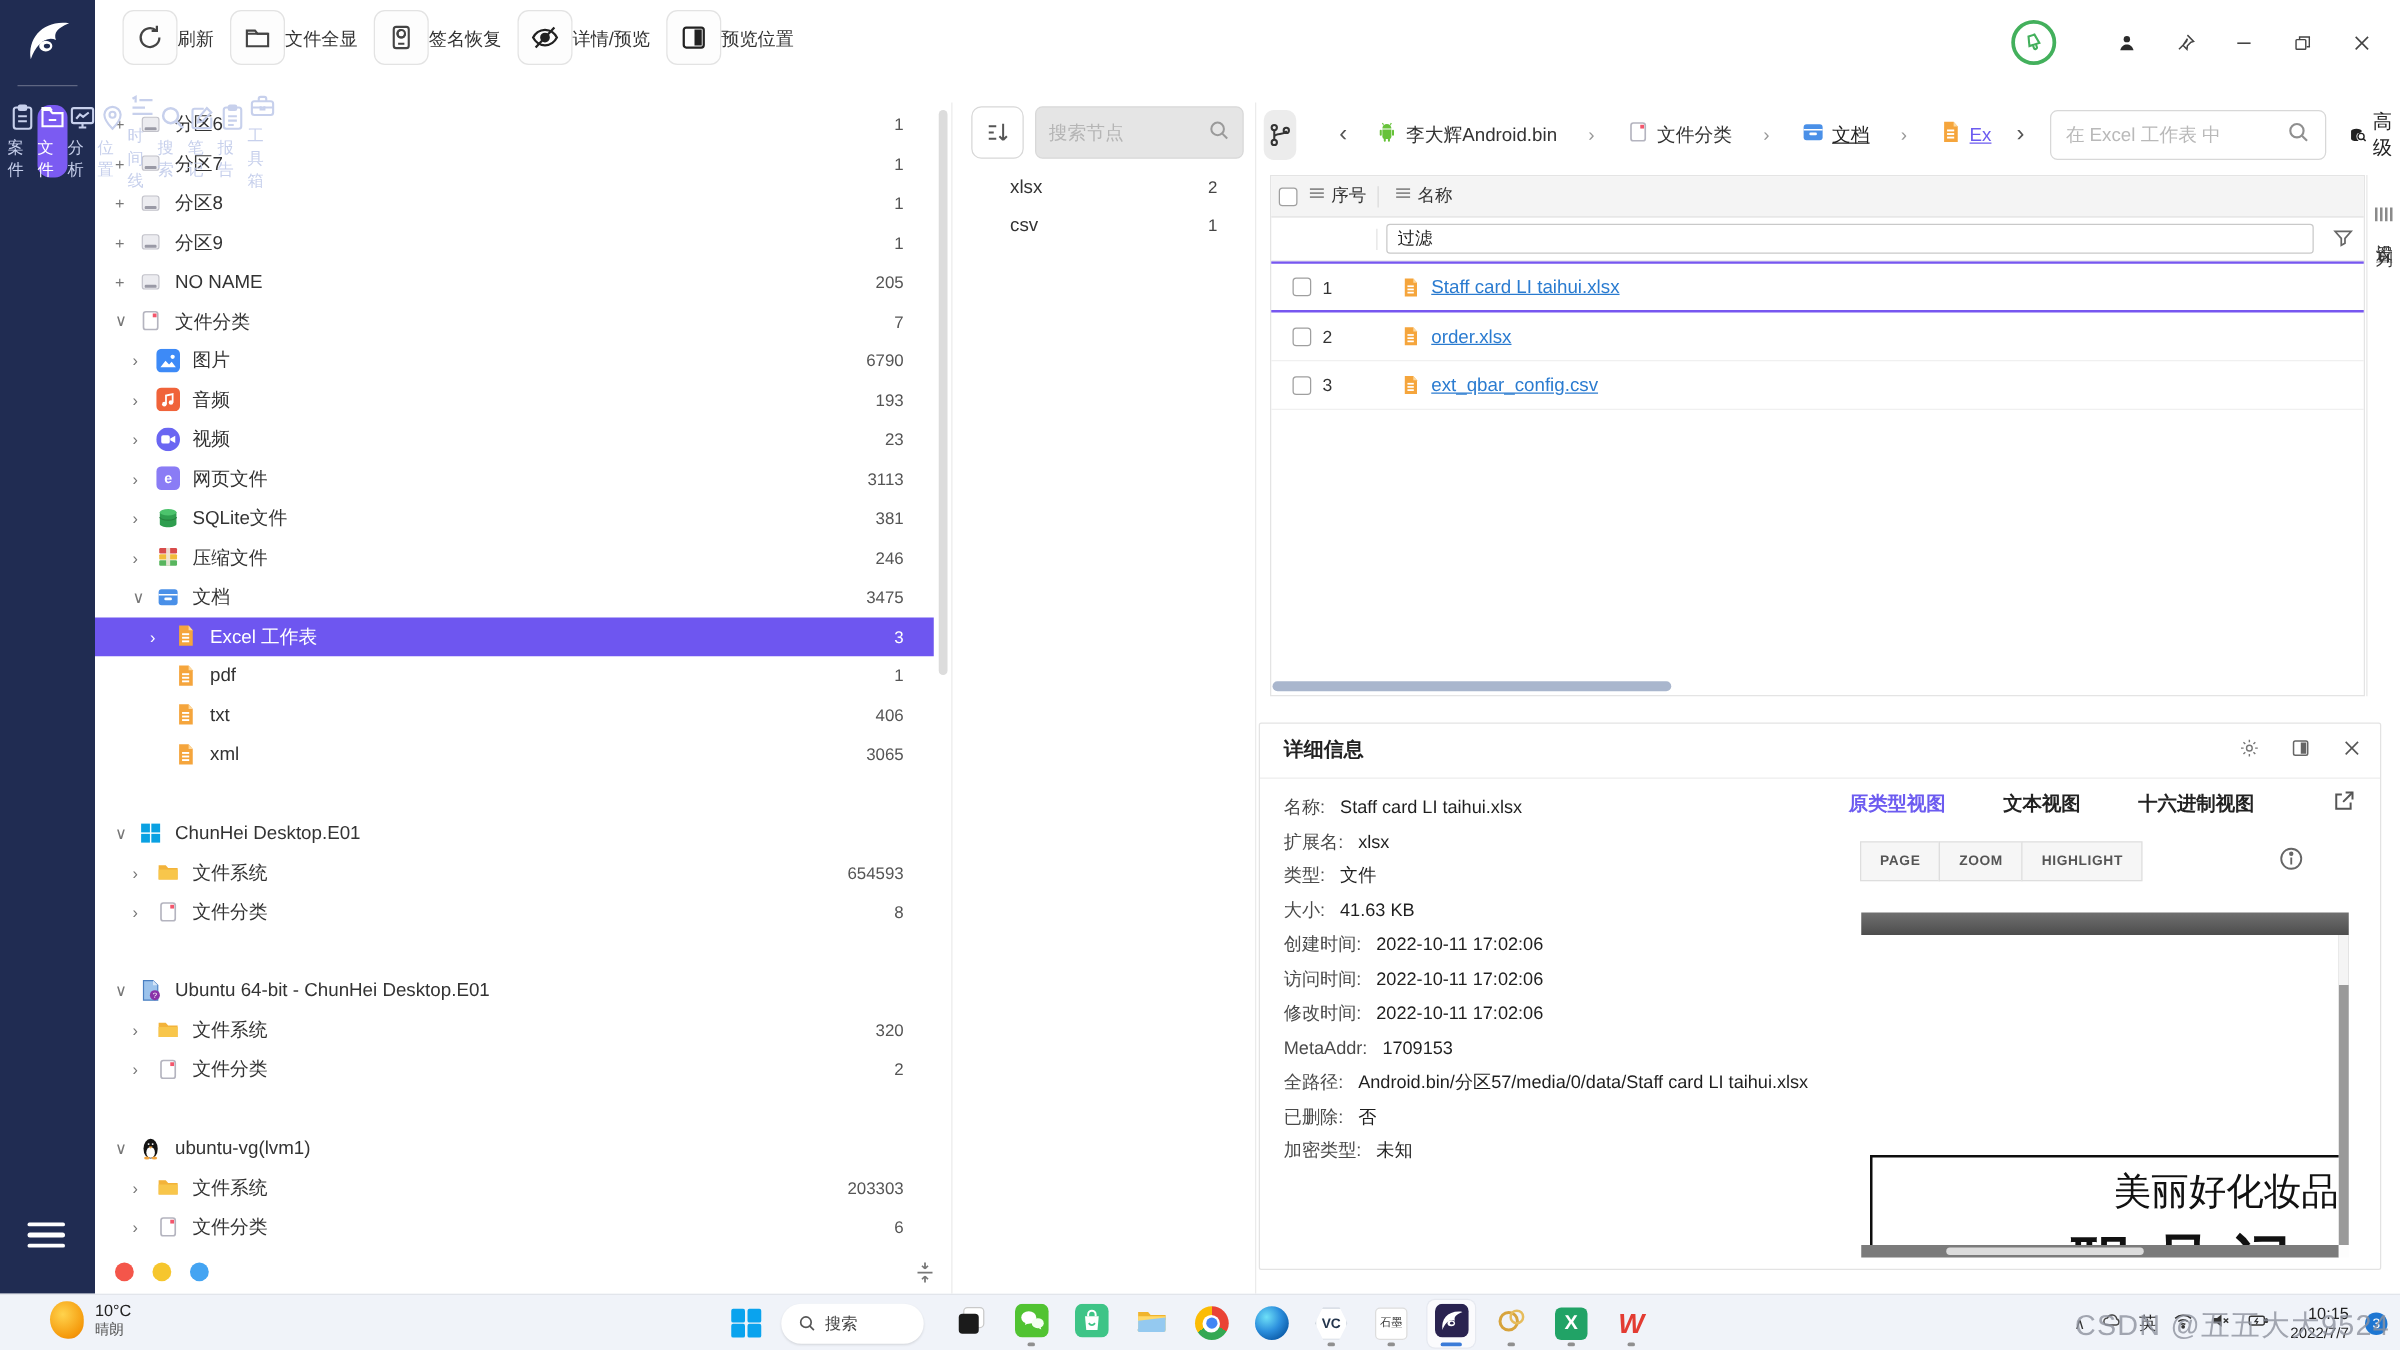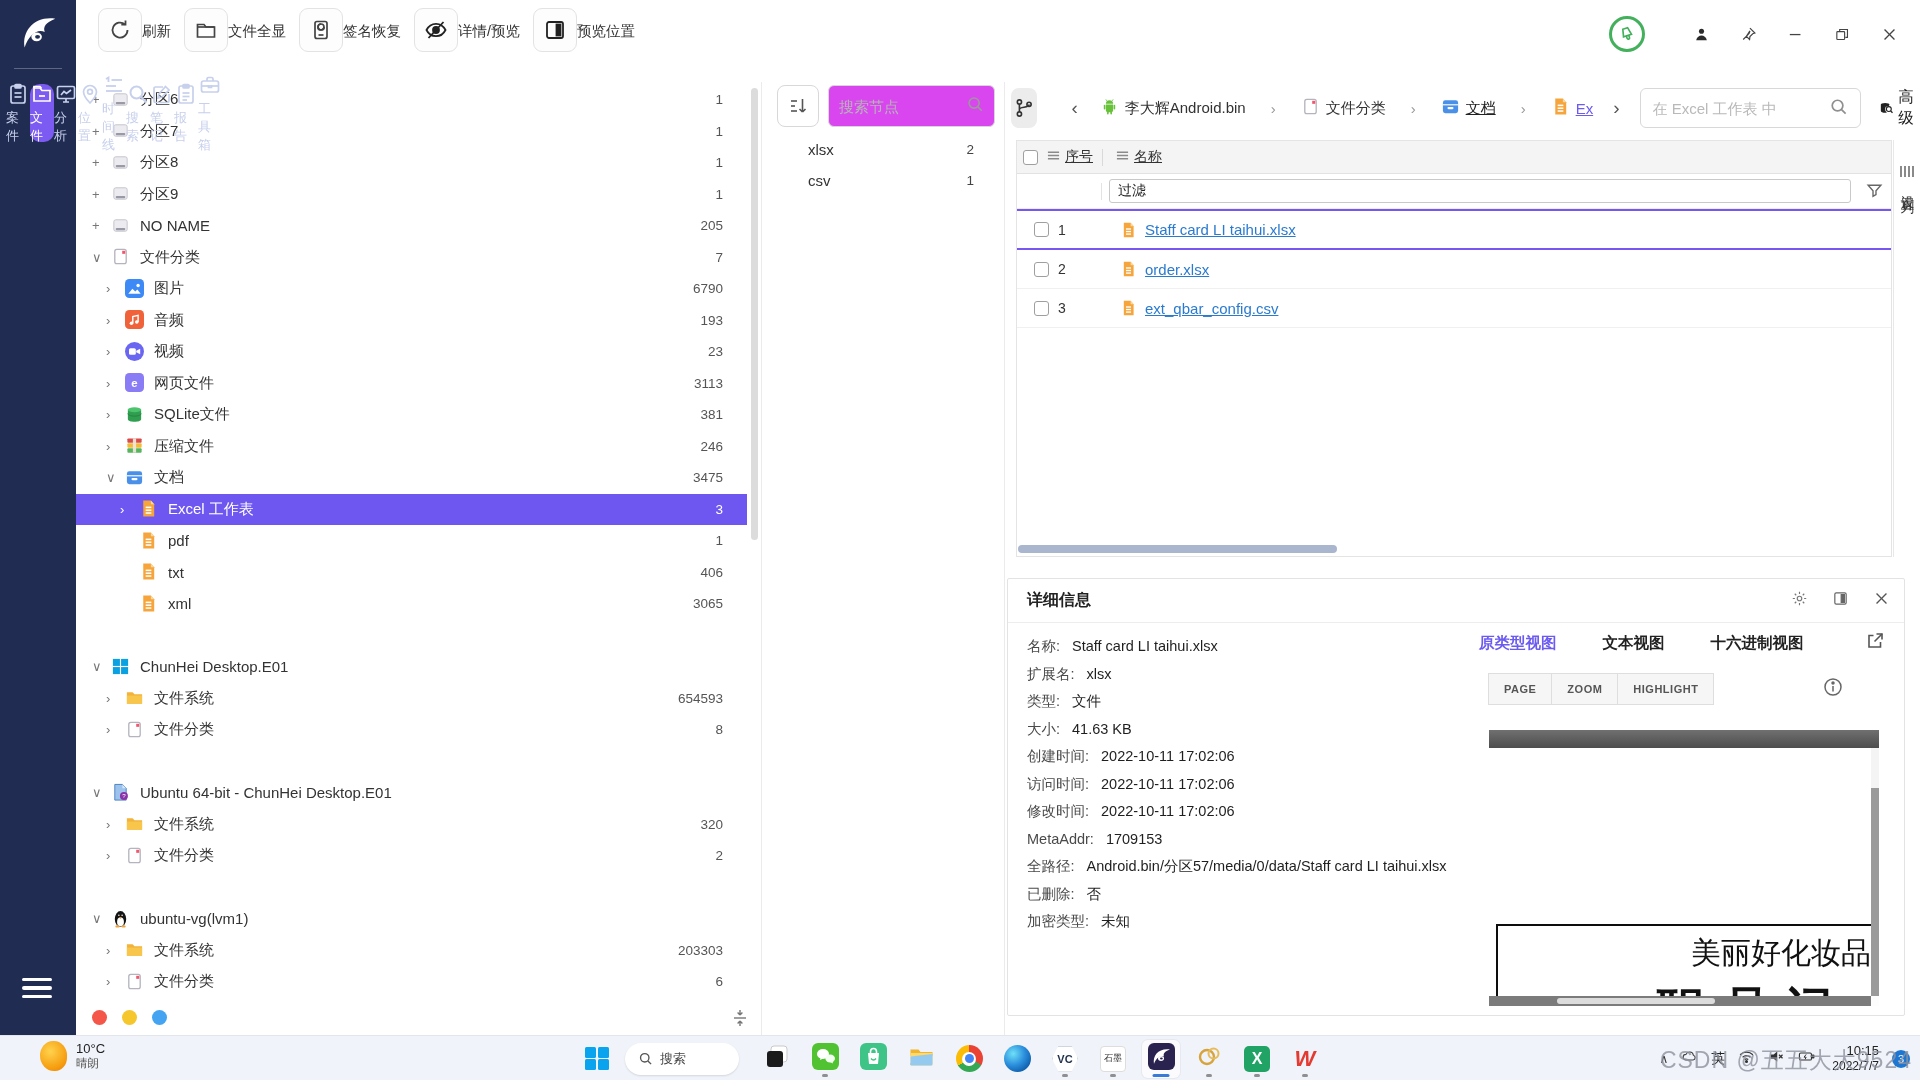--- a/index.html
+++ b/index.html
@@ -52,21 +52,21 @@
   .legend { position:absolute; bottom:10px; left:16px; display:flex; gap:15px; }
   .dot { width:15px; height:15px; border-radius:50%; }
   .tree-resize { position:absolute; right:12px; bottom:8px; width:18px; height:18px; }
 
   
   .mid-panel { position:absolute; left:686px; top:0; width:243px; height:100%; border-right:1px solid #ebebeb; }
   .mid-top { position:absolute; left:15px; top:3px; display:flex; gap:9px; }
   .sort-btn { width:42px; height:42px; border:1px solid #d8d8d8; border-radius:8px; display:flex;
               align-items:center; justify-content:center; cursor:pointer; background:#fff; }
   .mid-search { width:167px; height:42px; border:1px solid #d8d8d8; border-radius:6px; display:flex;
-                align-items:center; padding:0 10px; background:#d946ef; }
+                align-items:center; padding:0 10px; background:#e5e5e5; }
   .mid-search input { border:none; outline:none; width:118px; font-size:15px; color:#333;
                       font-family:inherit; background:transparent; }
   .mid-search input::placeholder { color:#b5b5b5; }
   .mid-list { position:absolute; top:52px; left:0; right:0; }
   .mid-item { height:31px; display:flex; align-items:center; padding:0 30px 0 46px; font-size:15px; color:#333; cursor:pointer; }
   .mid-count { margin-left:auto; font-size:13.5px; color:#444; }
 
   
   .right-panel { position:absolute; left:929px; top:0; right:0; height:100%; }
   .crumb-row { position:absolute; top:4px; left:6px; right:0; height:44px; display:flex; align-items:center; }
@@ -88,21 +88,21 @@
   .crumb-search input::placeholder { color:#b9b9b9; }
   .advanced { margin-left:18px; display:flex; align-items:center; cursor:pointer; }
   .advanced-label { font-size:15.5px; color:#222; margin-left:5px; }
 
   
   .table-box { position:absolute; left:11px; top:58px; width:876px; height:417px; border:1px solid #e4e4e4; background:#fff; }
   .t-header { height:33px; background:#f4f4f4; border-bottom:1px solid #e2e2e2; display:flex; align-items:center; }
   .cb { width:15px; height:15px; border:1.5px solid #9f9f9f; border-radius:3px; background:#fff; flex:0 0 15px; }
   .t-header .cb { margin-left:6px; }
   .hamb { margin-left:9px; }
-  .col-label { font-size:14px; color:#333; margin-left:5px;text-decoration:underline; }
+  .col-label { font-size:14px; color:#333; margin-left:5px; }
   .hdiv { width:1px; height:17px; background:#d9d9d9; margin-left:9px; }
   .hdiv2 { margin-left:13px; }
   .t-filter { height:35px; border-bottom:1px solid #ececec; position:relative; }
   .t-filter .fdiv { position:absolute; left:84px; top:9px; width:1px; height:17px; background:#e3e3e3; }
   .filter-input { position:absolute; left:92px; top:5px; width:742px; height:24px; border:1px solid #c9c9c9;
                   border-radius:3px; font-size:14px; color:#222; padding:0 8px; outline:none; font-family:inherit; }
   .funnel { position:absolute; right:8px; top:8px; cursor:pointer; }
   .t-row { height:39px; display:flex; align-items:center; border-bottom:1px solid #f0f0f0; cursor:pointer; }
   .t-row .cb { margin-left:17px; }
   .t-num { font-size:14px; color:#333; margin-left:9px; width:20px; }

